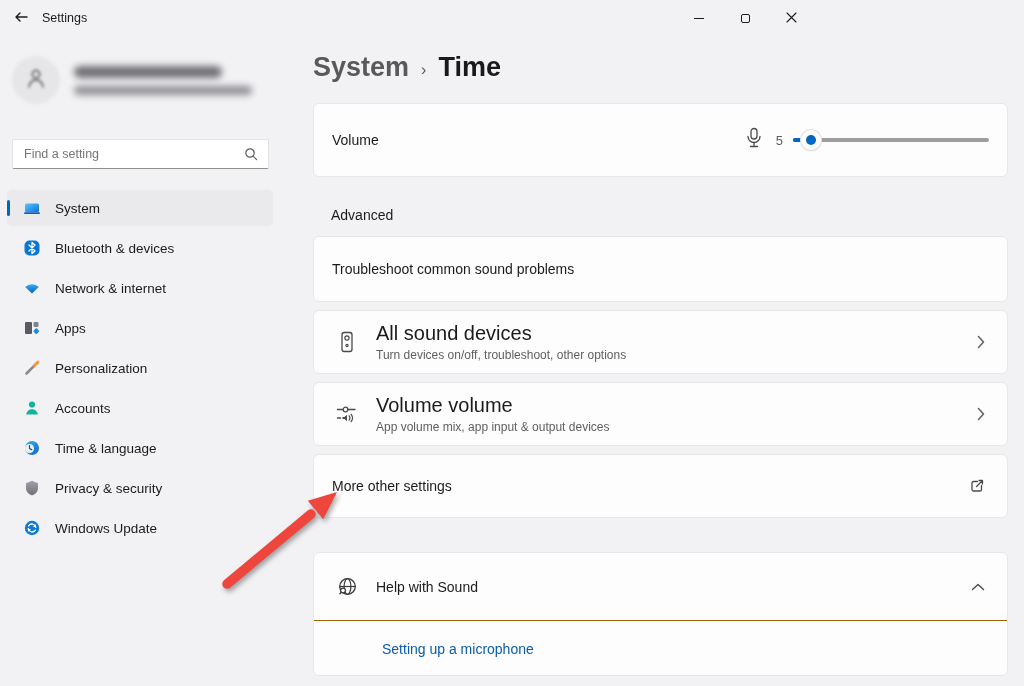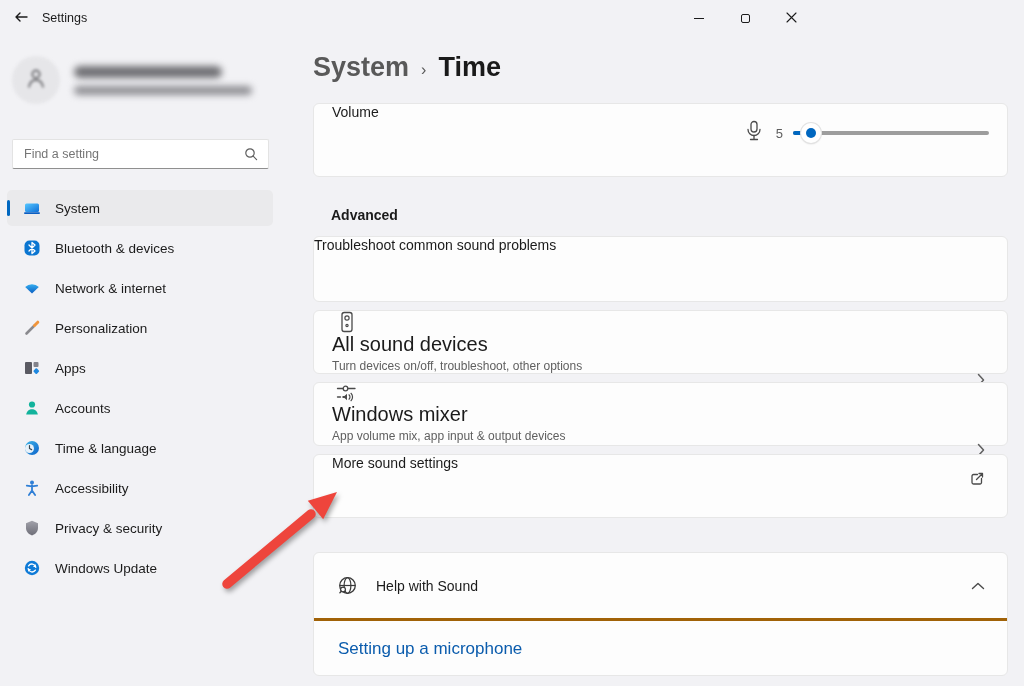--- a/index.html
+++ b/index.html
@@ -51,56 +51,56 @@
   .nav-label{margin-left:14px;font-size:13.5px;color:#1b1b1b;}
 
   
   .main{position:absolute;left:313px;top:0;width:695px;height:686px;}
   .breadcrumb{position:absolute;left:0;top:52px;display:flex;align-items:center;}
   .crumb-parent{font-size:27px;font-weight:600;color:#595959;cursor:pointer;}
   .crumb-sep{font-size:16px;color:#5a5a5a;margin:4px 12px 0 12px;}
   .crumb-current{font-size:27px;font-weight:600;color:#1a1a1a;}
 
   .card{position:absolute;left:0;width:695px;background:#fdfdfd;border:1px solid #e7e7e7;border-radius:6px;}
-  .row-flex{display:flex;height:100%;flex-direction:column;}
+  .row-flex{display:flex;align-items:center;height:100%;}
 
   .card-volume{top:103px;height:74px;}
   .vol-label{margin-left:18px;font-size:14px;}
   .vol-right{margin-left:auto;margin-right:18px;display:flex;align-items:center;}
   .vol-value{font-size:13px;color:#5e5e5e;margin:0 10px 0 12px;}
   .slider{position:relative;width:196px;height:20px;cursor:pointer;}
   .slider .track{position:absolute;left:0;right:0;top:8px;height:4px;border-radius:2px;background:#9d9d9d;}
   .slider .fill{position:absolute;left:0;top:8px;height:4px;border-radius:2px;background:var(--accent);}
   .slider .thumb{position:absolute;top:0;width:20px;height:20px;border-radius:50%;background:#ffffff;
     box-shadow:0 0 0 1px #e2e2e2,0 1px 2px rgba(0,0,0,.18);display:flex;align-items:center;justify-content:center;}
   .slider .thumb::after{content:"";width:10px;height:10px;border-radius:50%;background:var(--accent);}
 
-  .section-header{position:absolute;left:18px;top:207px;font-size:14px;font-weight:700;}
+  .section-header{position:absolute;left:18px;top:207px;font-size:14px;font-weight:400;}
 
   .card-troubleshoot{top:236px;height:66px;}
-  .ts-label{font-size:14px;}
+  .ts-label{margin-left:18px;font-size:14px;}
   .ts-links{margin-left:auto;margin-right:32px;display:flex;gap:42px;}
   .blue-link{font-size:14px;color:var(--link);cursor:pointer;text-decoration:none;}
 
   .card-devices{top:310px;height:64px;}
   .card-mixer{top:382px;height:64px;}
   .leading-icon{margin-left:22px;width:22px;display:flex;justify-content:center;}
   .row-text{margin-left:18px;display:flex;flex-direction:column;gap:3px;}
   .row-title{font-size:20px;color:#1b1b1b;}
   .row-sub{font-size:12px;color:#5f5f5f;}
   .trailing{margin-left:auto;margin-right:22px;display:flex;align-items:center;}
 
   .card-more{top:454px;height:64px;}
   .more-label{margin-left:18px;font-size:14px;}
 
   .card-help{top:552px;height:124px;}
-  .help-header{display:flex;align-items:center;height:68px;border-bottom:3px solid #a16207;cursor:pointer;}
+  .help-header{display:flex;align-items:center;height:68px;border-bottom:1px solid #a16207;cursor:pointer;}
   .help-title{margin-left:18px;font-size:14px;}
   .help-body{display:flex;align-items:center;height:55px;}
-  .help-link{margin-left:24px;font-size:17px;}
+  .help-link{margin-left:68px;font-size:14px;}
 
   
   .red-arrow{position:absolute;left:205px;top:475px;pointer-events:none;
     filter:drop-shadow(2px 3px 2.5px rgba(0,0,0,.35));}
 </style>
 </head>
 <body>
 
 <div class="screen">
 
@@ -199,37 +199,37 @@
               <path d="M9 14.5 L2.2 8 A9.6 9.6 0 0 1 15.8 8 Z" fill="url(#gWifi)"></path>
             </svg>
         </span>
         <span class="nav-label">Network &amp; internet</span>
       </div>
 
       <div class="nav-item">
 
         <span class="nav-icon">
           <svg width="18" height="18" viewBox="0 0 18 18">
-              <path d="M3.5 14.5 L11 7" stroke="#8a8a8e" stroke-width="2.6" stroke-linecap="round"></path>
-              <path d="M11.5 6.5 L14.8 3.2" stroke="#f0953c" stroke-width="3" stroke-linecap="round"></path>
-            </svg>
-        </span>
-        <span class="nav-label">Personalization</span>
-      </div>
-
-      <div class="nav-item">
-
-        <span class="nav-icon">
-          <svg width="18" height="18" viewBox="0 0 18 18">
               <rect x="2" y="3" width="7" height="12" rx="1" fill="#5a5a62"></rect>
               <rect x="10.5" y="3" width="5" height="5" rx="1" fill="#83838b"></rect>
               <rect x="11" y="9.8" width="4.6" height="4.6" rx="1" fill="#1e88e0" transform="rotate(45 13.3 12.1)"></rect>
             </svg>
         </span>
         <span class="nav-label">Apps</span>
+      </div>
+
+      <div class="nav-item">
+
+        <span class="nav-icon">
+          <svg width="18" height="18" viewBox="0 0 18 18">
+              <path d="M3.5 14.5 L11 7" stroke="#8a8a8e" stroke-width="2.6" stroke-linecap="round"></path>
+              <path d="M11.5 6.5 L14.8 3.2" stroke="#f0953c" stroke-width="3" stroke-linecap="round"></path>
+            </svg>
+        </span>
+        <span class="nav-label">Personalization</span>
       </div>
 
       <div class="nav-item">
 
         <span class="nav-icon">
           <svg width="18" height="18" viewBox="0 0 18 18">
               <circle cx="9" cy="5.5" r="3.1" fill="#12b39c"></circle>
               <path d="M3.2 15.5 C3.8 11.8 6.2 10.2 9 10.2 C11.8 10.2 14.2 11.8 14.8 15.5 Z" fill="#12b39c"></path>
             </svg>
         </span>
@@ -248,30 +248,20 @@
               </defs>
               <circle cx="9" cy="9" r="7" fill="url(#gClk)"></circle>
               <circle cx="6.5" cy="9.5" r="4.5" fill="#e8f2fa"></circle>
               <path d="M6.5 9.5 L6.5 6.6 M6.5 9.5 L8.6 10.6" stroke="#3b4a55" stroke-width="1.2" stroke-linecap="round"></path>
             </svg>
         </span>
         <span class="nav-label">Time &amp; language</span>
       </div>
 
 
-      <div class="nav-item">
-
-        <span class="nav-icon">
-          <svg width="18" height="18" viewBox="0 0 18 18">
-              <circle cx="9" cy="3.4" r="2" fill="#2f7fd6"></circle>
-              <path d="M9 6.2 V11.5 M9 7.4 L3.8 6.6 M9 7.4 L14.2 6.6 M9 11.5 L5.9 16 M9 11.5 L12.1 16" fill="none" stroke="#2f7fd6" stroke-width="1.8" stroke-linecap="round" stroke-linejoin="round"></path>
-            </svg>
-        </span>
-        <span class="nav-label">Accessibility</span>
-      </div>
 
       <div class="nav-item">
 
         <span class="nav-icon">
           <svg width="18" height="18" viewBox="0 0 18 18">
               <defs>
                 <linearGradient id="gShd" x1="0" y1="0" x2="0" y2="1">
                   <stop offset="0" stop-color="#a2a2aa"></stop>
                   <stop offset="1" stop-color="#6e6e78"></stop>
                 </linearGradient>
@@ -362,34 +352,34 @@
         <span class="leading-icon">
           <svg width="22" height="20" viewBox="0 0 22 20">
               <path d="M1.5 5.5 H19" stroke="#4a4a4a" stroke-width="1.3" stroke-linecap="round"></path>
               <circle cx="9.5" cy="5.5" r="2.3" fill="#fdfdfd" stroke="#4a4a4a" stroke-width="1.3"></circle>
               <path d="M1.5 14 H4.5" stroke="#4a4a4a" stroke-width="1.3" stroke-linecap="round"></path>
               <path d="M6.5 13 L8.5 13 L11 10.8 V17.2 L8.5 15 L6.5 15 Z" fill="#4a4a4a"></path>
               <path d="M13 11.8 a3 3 0 0 1 0 4.4 M15 10.3 a5.2 5.2 0 0 1 0 7.4" fill="none" stroke="#4a4a4a" stroke-width="1.2" stroke-linecap="round"></path>
             </svg>
         </span>
         <div class="row-text">
-          <span class="row-title">Windows mixer</span>
+          <span class="row-title">Volume volume</span>
           <span class="row-sub">App volume mix, app input &amp; output devices</span>
         </div>
         <span class="trailing">
           <svg width="8" height="14" viewBox="0 0 8 14">
               <path d="M1.5 1.5 L6.5 7 L1.5 12.5" fill="none" stroke="#5f5f5f" stroke-width="1.5" stroke-linecap="round" stroke-linejoin="round"></path>
             </svg>
         </span>
       </div>
     </div>
 
     <div class="card card-more">
       <div class="row-flex">
-        <span class="more-label">More sound settings</span>
+        <span class="more-label">More other settings</span>
         <span class="trailing">
           <svg width="16" height="16" viewBox="0 0 16 16">
               <path d="M8.5 3.5 H4.5 A1.5 1.5 0 0 0 3 5 V11.5 A1.5 1.5 0 0 0 4.5 13 H11 A1.5 1.5 0 0 0 12.5 11.5 V7.5" fill="none" stroke="#4a4a4a" stroke-width="1.3" stroke-linecap="round"></path>
               <path d="M7.5 8.5 L13.5 2.5 M10 2.5 H13.5 V6" fill="none" stroke="#4a4a4a" stroke-width="1.3" stroke-linecap="round" stroke-linejoin="round"></path>
             </svg>
         </span>
       </div>
     </div>
 
     <div class="card card-help">

